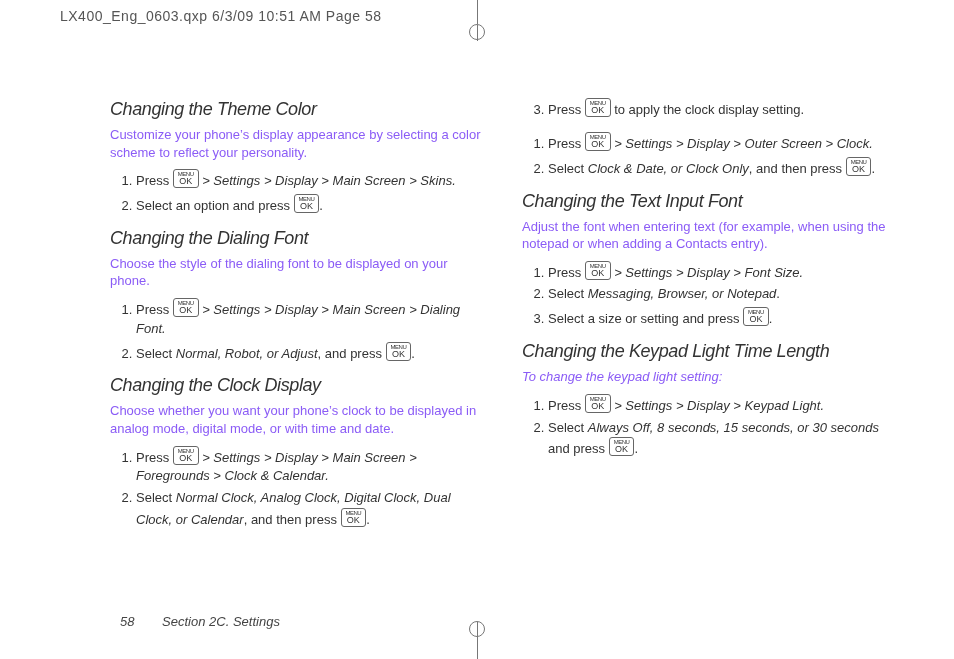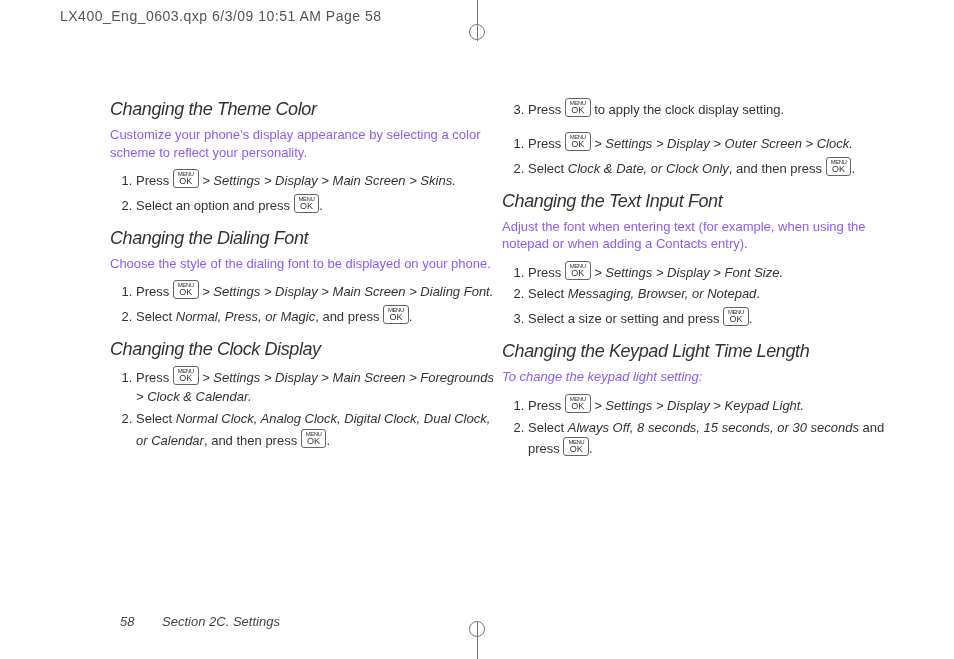--- a/index.html
+++ b/index.html
@@ -80,20 +80,21 @@
     position: absolute;
     top: 40px;
     left: 50px;
     right: 30px;
     bottom: 40px;
   }
   .columns {
     padding-top: 55px;
     display: grid;
     grid-template-columns: 1fr 1fr;
+    column-gap: 40px;
     padding-left: 60px;
     padding-right: 30px;
   }
   h3 {
     font-style: italic;
     font-weight: normal;
     font-size: 18px;
     margin: 4px 0 6px;
     color: #333;
     letter-spacing: -0.4px;
@@ -151,25 +152,26 @@
         </li>
       </ol>
 
       <h3>Changing the Dialing Font</h3>
       <p>Choose the style of the dialing font to be displayed on your phone.</p>
       <ol>
         <li>
           <span>Press </span><span class="btn"><b>MENU</b><span>OK</span></span><span class="ital"> &gt; Settings &gt; Display &gt; Main Screen &gt; Dialing Font.</span>
         </li>
         <li>
-          <span>Select </span><span class="ital">Normal, Press, or Magic</span><span>, and press </span><span class="btn"><b>MENU</b><span>OK</span></span><span>.</span>
+          <span>Select </span><span class="ital">Normal, Robot, or Adjust</span><span>, and press </span><span class="btn"><b>MENU</b><span>OK</span></span><span>.</span>
         </li>
       </ol>
 
       <h3>Changing the Clock Display</h3>
+      <p>Choose whether you want your phone’s clock to be displayed in analog mode, digital mode, or with time and date.</p>
       <ol>
         <li>
           <span>Press </span><span class="btn"><b>MENU</b><span>OK</span></span><span class="ital"> &gt; Settings &gt; Display &gt; Main Screen &gt; Foregrounds &gt; Clock &amp; Calendar.</span>
         </li>
         <li>
           <span>Select </span><span class="ital">Normal Clock, Analog Clock, Digital Clock, Dual Clock, or Calendar</span><span>, and then press </span><span class="btn"><b>MENU</b><span>OK</span></span><span>.</span>
         </li>
       </ol>
     </div>
 

